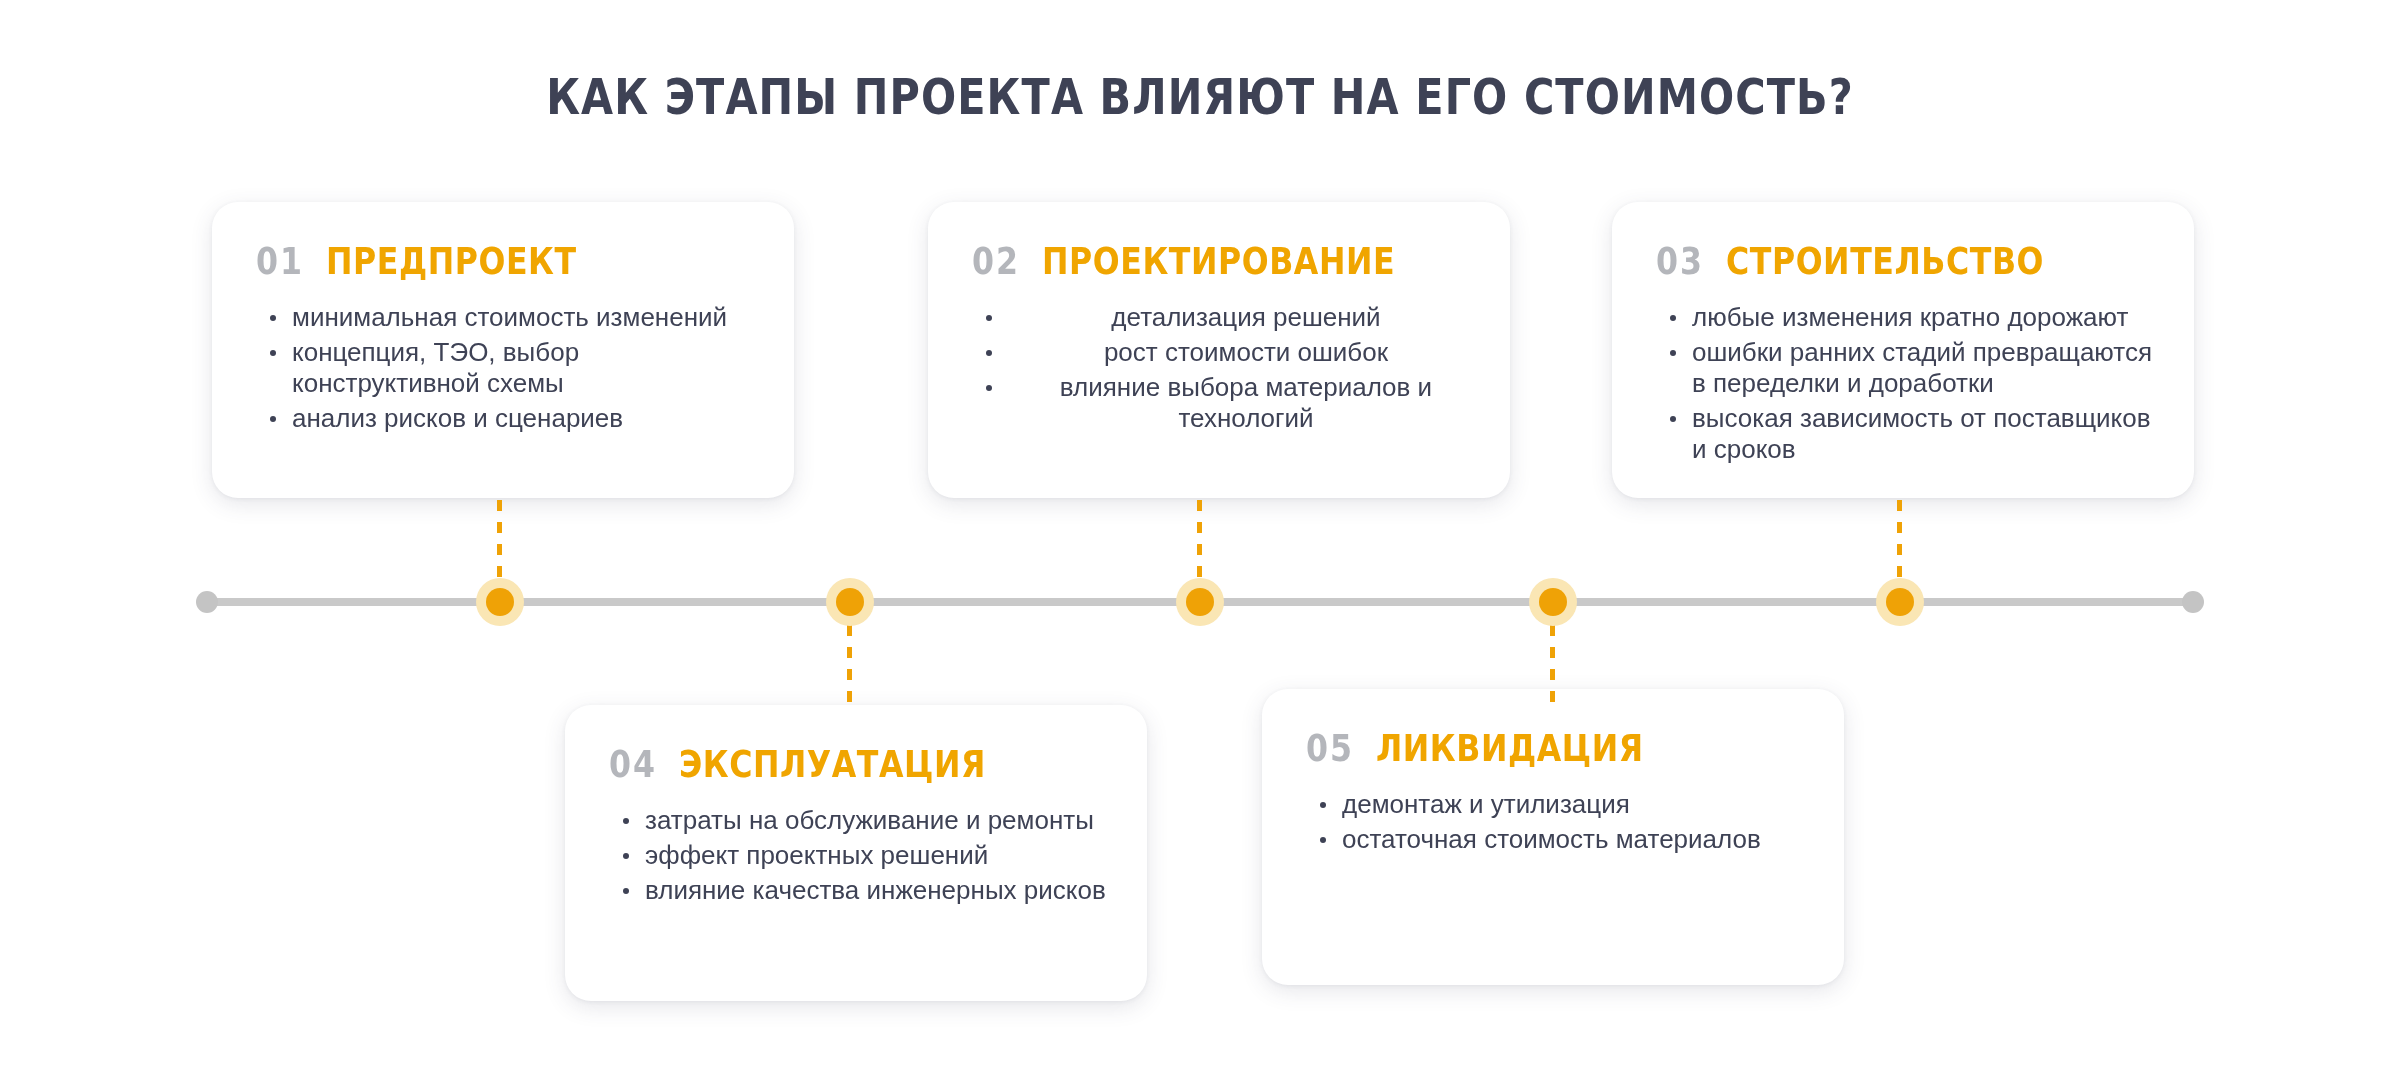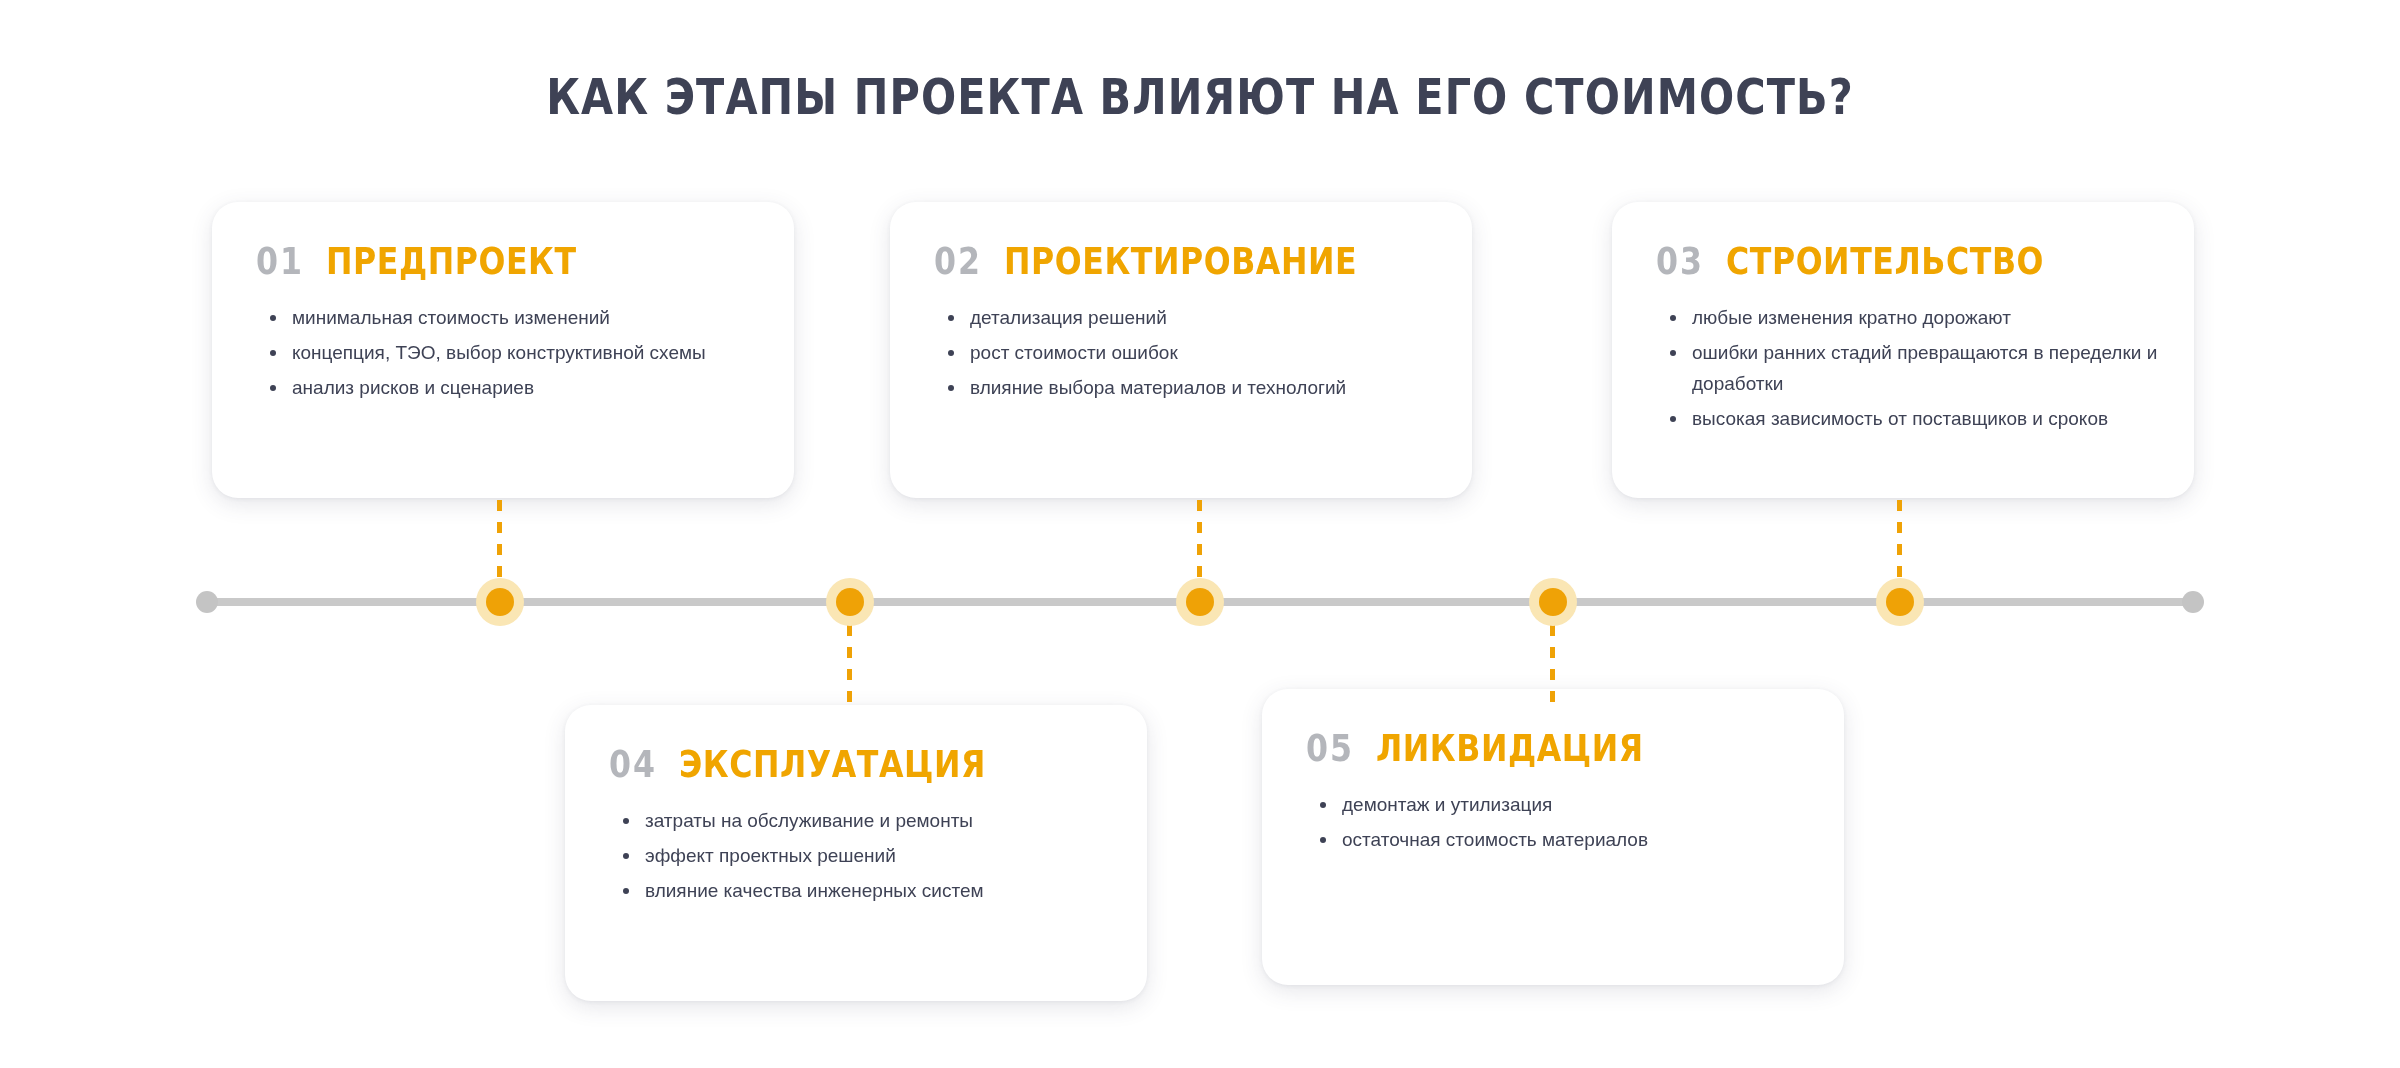--- a/index.html
+++ b/index.html
@@ -156,21 +156,21 @@
     top: 100px;
     right: 26px;
     margin: 0;
     padding: 0;
     list-style: none;
   }
   .card-list li {
     position: relative;
     padding-left: 24px;
     margin-bottom: 4px;
-    font-size: 19px;
+    font-size: 26px;
     line-height: 31px;
     color: #3e4255;
   }
   .card-list li::before {
     content: "";
     position: absolute;
     left: 2px;
     top: 13px;
     width: 6px;
     height: 6px;
@@ -190,21 +190,21 @@
       <span class="card-num">01</span>
       <span class="card-name">ПРЕДПРОЕКТ</span>
     </div>
     <ul class="card-list">
       <li>минимальная стоимость изменений</li>
       <li>концепция, ТЭО, выбор конструктивной схемы</li>
       <li>анализ рисков и сценариев</li>
     </ul>
   </div>
 
-  <div class="card" style="left:890px; top:202px; width:582px; height:296px;">
+  <div class="card" style="left:928px; top:202px; width:582px; height:296px;text-align:center;">
     <div class="card-head">
       <span class="card-num">02</span>
       <span class="card-name">ПРОЕКТИРОВАНИЕ</span>
     </div>
     <ul class="card-list">
       <li>детализация решений</li>
       <li>рост стоимости ошибок</li>
       <li>влияние выбора материалов и технологий</li>
     </ul>
   </div>
@@ -222,21 +222,21 @@
   </div>
 
   <div class="card" style="left:565px; top:705px; width:582px; height:296px;">
     <div class="card-head">
       <span class="card-num">04</span>
       <span class="card-name">ЭКСПЛУАТАЦИЯ</span>
     </div>
     <ul class="card-list">
       <li>затраты на обслуживание и ремонты</li>
       <li>эффект проектных решений</li>
-      <li>влияние качества инженерных систем</li>
+      <li>влияние качества инженерных рисков</li>
     </ul>
   </div>
 
   <div class="card" style="left:1262px; top:689px; width:582px; height:296px;">
     <div class="card-head">
       <span class="card-num">05</span>
       <span class="card-name">ЛИКВИДАЦИЯ</span>
     </div>
     <ul class="card-list">
       <li>демонтаж и утилизация</li>

